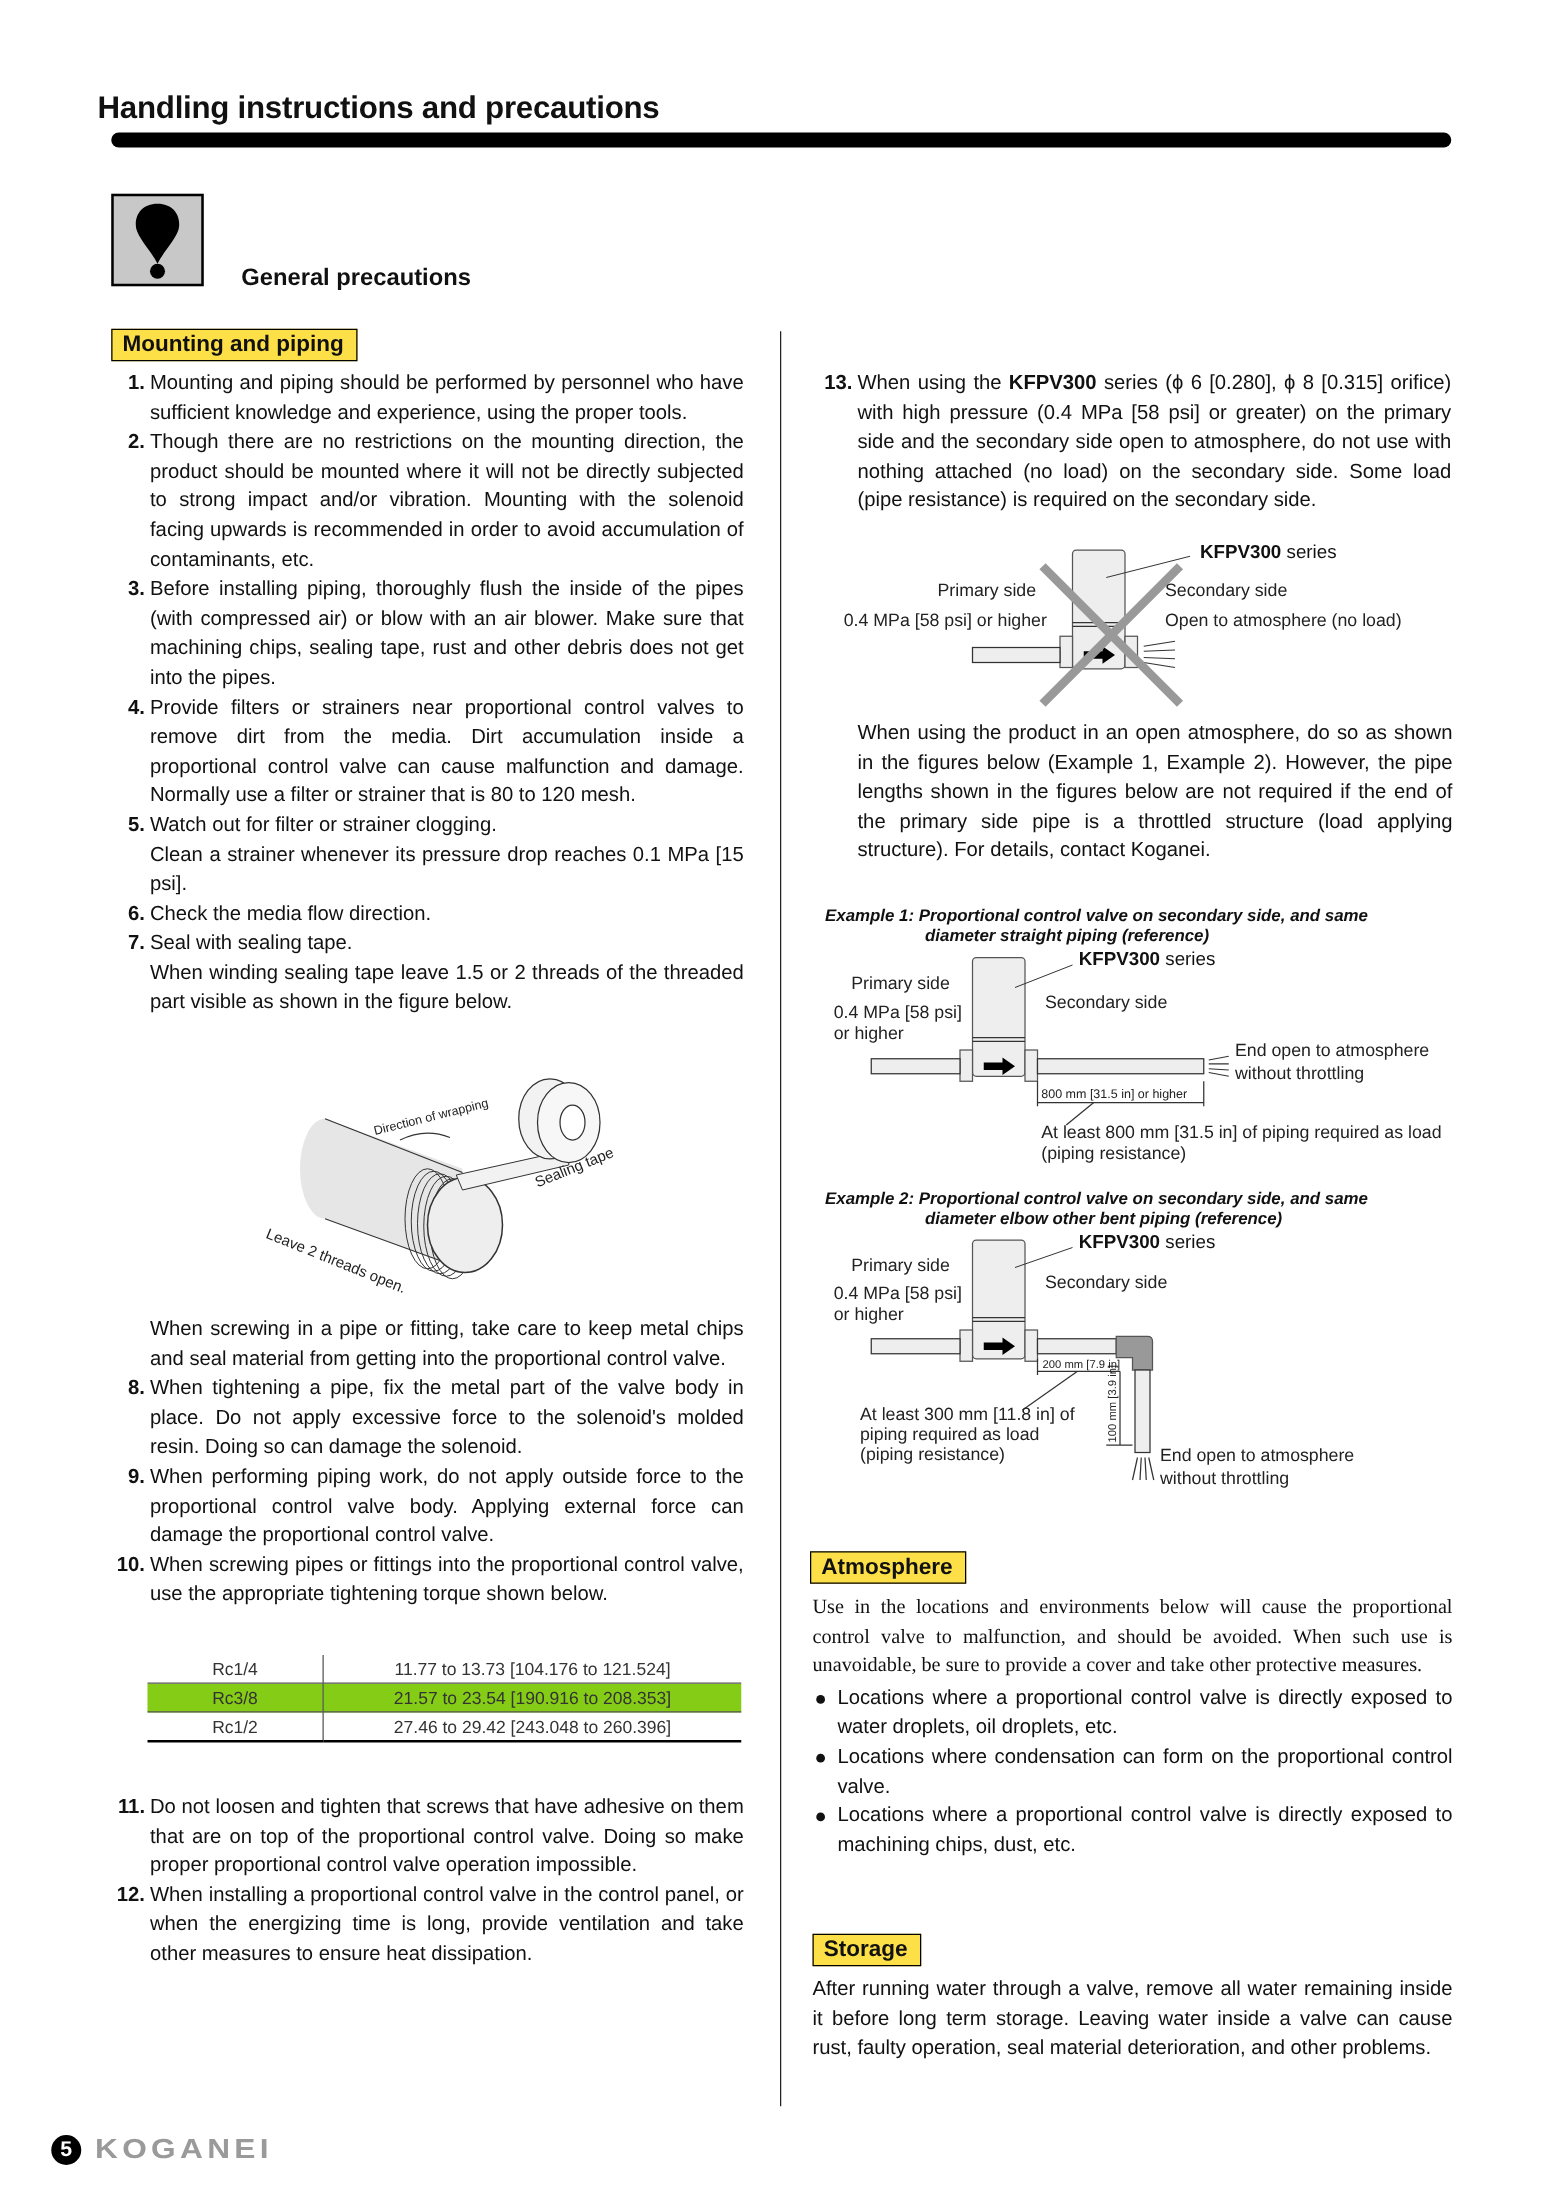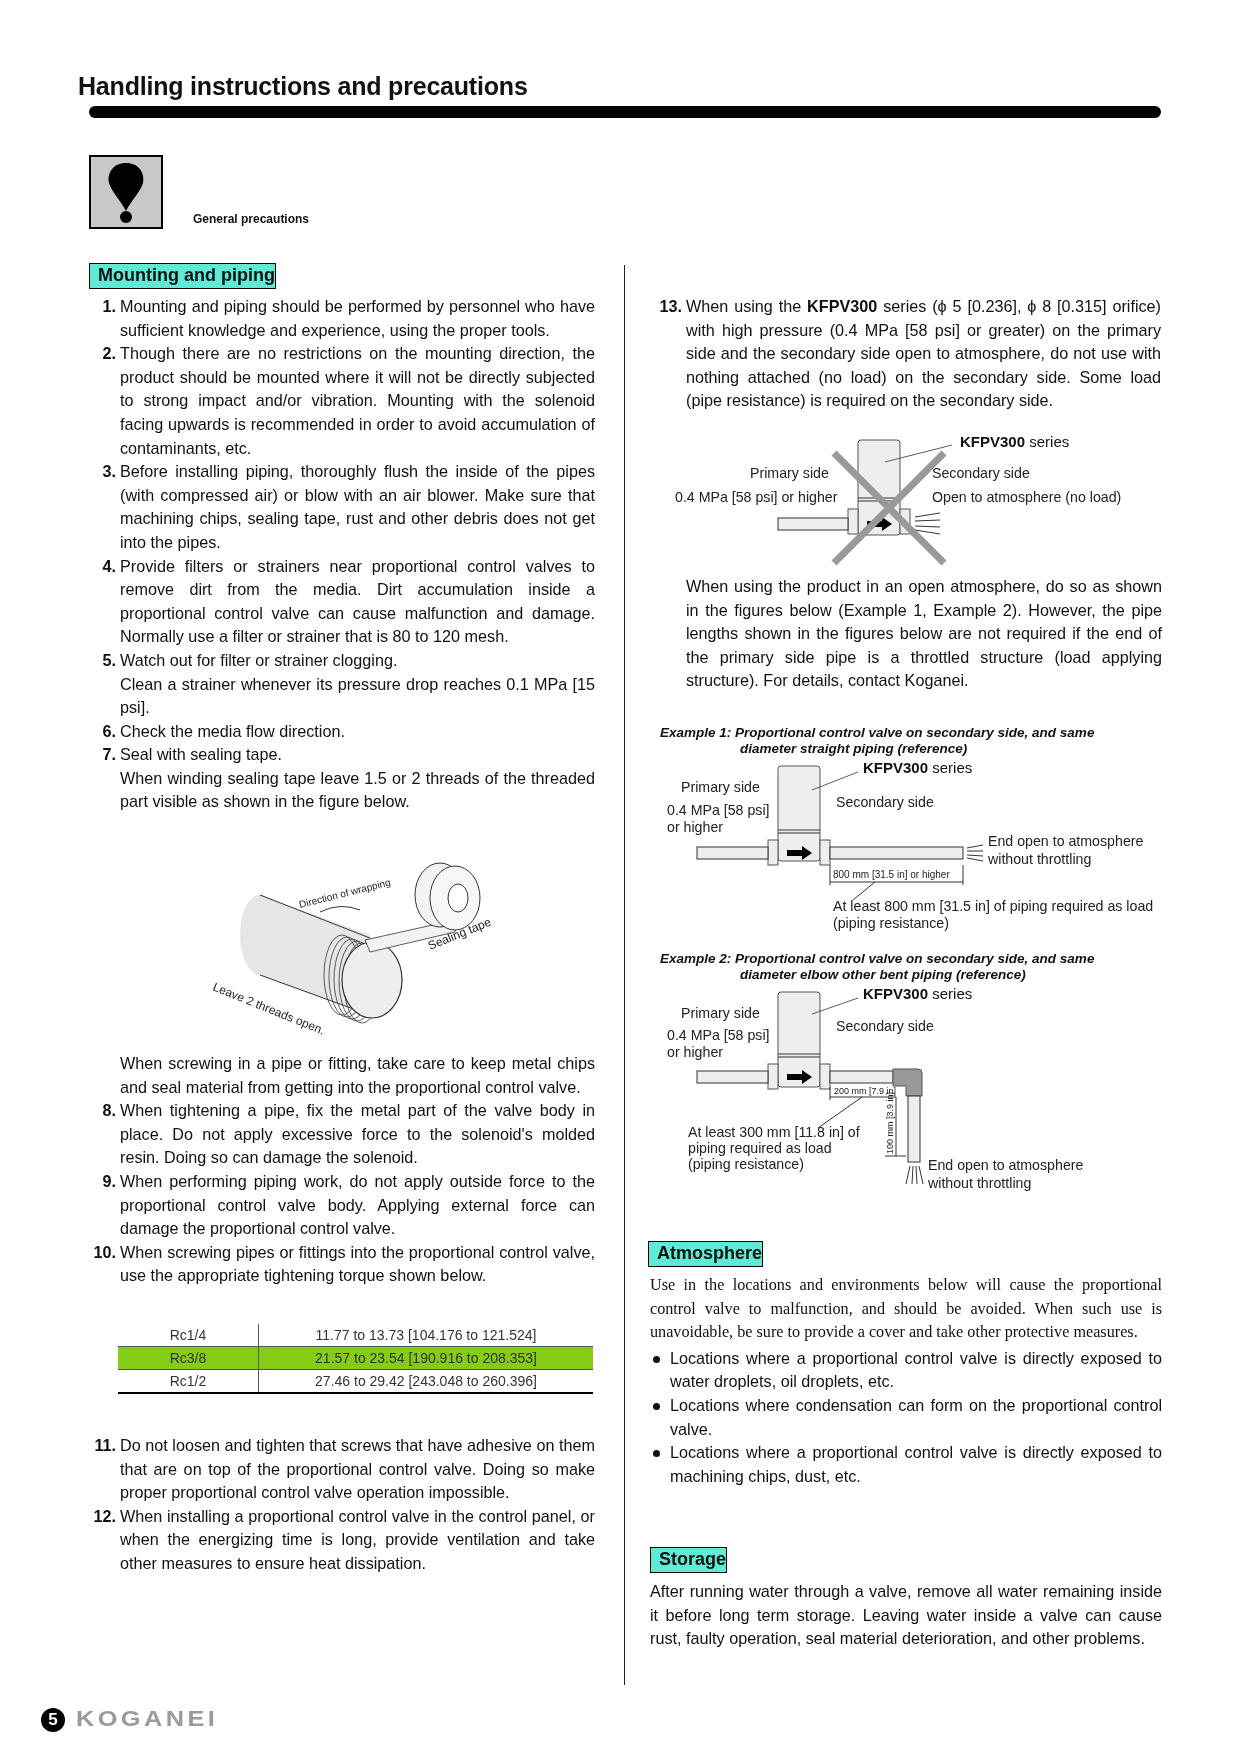--- a/index.html
+++ b/index.html
@@ -2,22 +2,22 @@
 <html><head>
 <meta charset="utf-8">
 <style>
   html, body { margin:0; padding:0; background:#fff; }
   body { width:1240px; height:1754px; position:relative; overflow:hidden;
          font-family:"Liberation Sans", sans-serif; color:#111; }
   .abs { position:absolute; }
   .page-title { left:78px; top:72px; font-size:25px; font-weight:bold; letter-spacing:-0.2px; }
   .title-bar { left:89px; top:106px; width:1072px; height:12px; background:#000; border-radius:6px; }
   .caution-box { left:89px; top:155px; width:74px; height:74px; background:#c8c8c8; border:2px solid #000; box-sizing:border-box; }
-  .general-title { left:193px; top:212px; font-size:12px; font-weight:bold; }
-  .section-label { border:1.5px solid #000; background:#5eead4; font-weight:bold; font-size:18px; padding:1px 0 2px 8px; display:inline-block; }
+  .general-title { left:193px; top:212px; font-size:19px; font-weight:bold; }
+  .section-label { border:1.5px solid #000; background:#fde047; font-weight:bold; font-size:18px; padding:1px 10px 2px 8px; display:inline-block; }
   .col { font-size:16.2px; line-height:23.6px; text-align:justify; }
   .item { position:relative; padding-left:30px; }
   .num { position:absolute; left:-6px; width:32px; text-align:right; font-weight:bold; }
   .item p { margin:0; }
   .divider { left:624px; top:265px; width:1px; height:1420px; background:#222; }
   table.torque { border-collapse:collapse; width:475px; font-size:14px; color:#333; }
   table.torque th, table.torque td { border-bottom:1px solid #555; height:22px; padding:0; font-weight:normal; text-align:center; }
   table.torque th { border-top:2.5px solid #000; background:#ededed; }
   table.torque tr:last-child td { border-bottom:2.5px solid #000; }
   table.torque td.c1, table.torque th.c1 { width:140px; border-right:1px solid #555; }
@@ -152,21 +152,21 @@
     </div>
   <div class="item">
       <span class="num">12.</span>
       <p>When installing a proportional control valve in the control panel, or when the energizing time is long, provide ventilation and take other measures to ensure heat dissipation.</p>
     </div>
 </div>
 
 <div class="abs col" style="left:656px; top:295px; width:505px;">
   <div class="item">
     <span class="num">13.</span>
-    <p><span>When using the </span><b>KFPV300</b><span> series (ϕ 5 [0.236], ϕ 8 [0.315] orifice) with high pressure (0.4 MPa [58 psi] or greater) on the primary side and the secondary side open to atmosphere, do not use with nothing attached (no load) on the secondary side. Some load (pipe resistance) is required on the secondary side.</span></p>
+    <p><span>When using the </span><b>KFPV300</b><span> series (ϕ 6 [0.280], ϕ 8 [0.315] orifice) with high pressure (0.4 MPa [58 psi] or greater) on the primary side and the secondary side open to atmosphere, do not use with nothing attached (no load) on the secondary side. Some load (pipe resistance) is required on the secondary side.</span></p>
   </div>
 </div>
 
 <div class="abs" style="left:660px; top:435px; width:500px; height:135px;">
   <svg width="500" height="135" viewBox="0 0 500 135">
     <rect x="198" y="5" width="42" height="95" rx="3" fill="#eee" stroke="#555"></rect>
     <line x1="198" y1="63" x2="240" y2="63" stroke="#333"></line>
     <line x1="198" y1="66" x2="240" y2="66" stroke="#333"></line>
     <rect x="188" y="74" width="10" height="25" fill="#eee" stroke="#555"></rect>
     <rect x="240" y="74" width="10" height="25" fill="#eee" stroke="#555"></rect>

